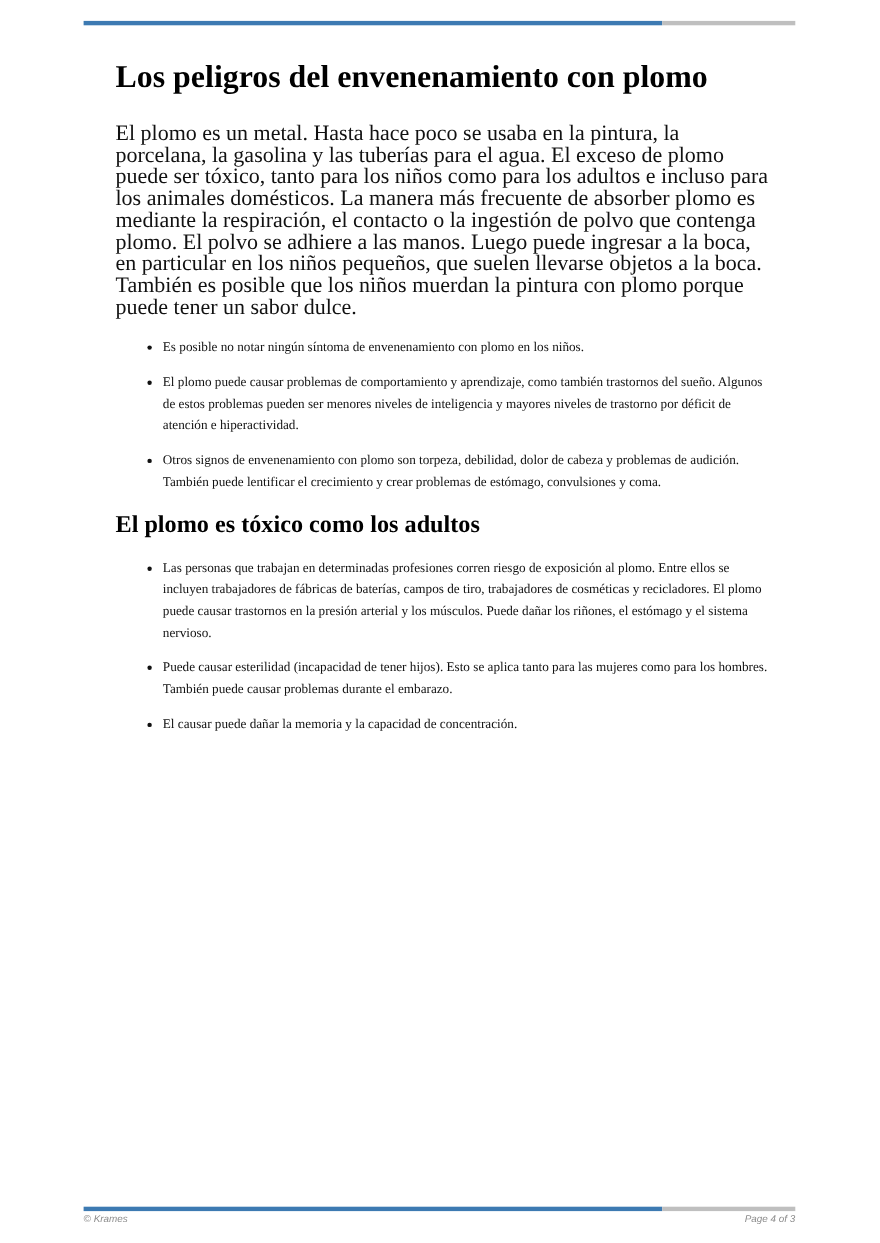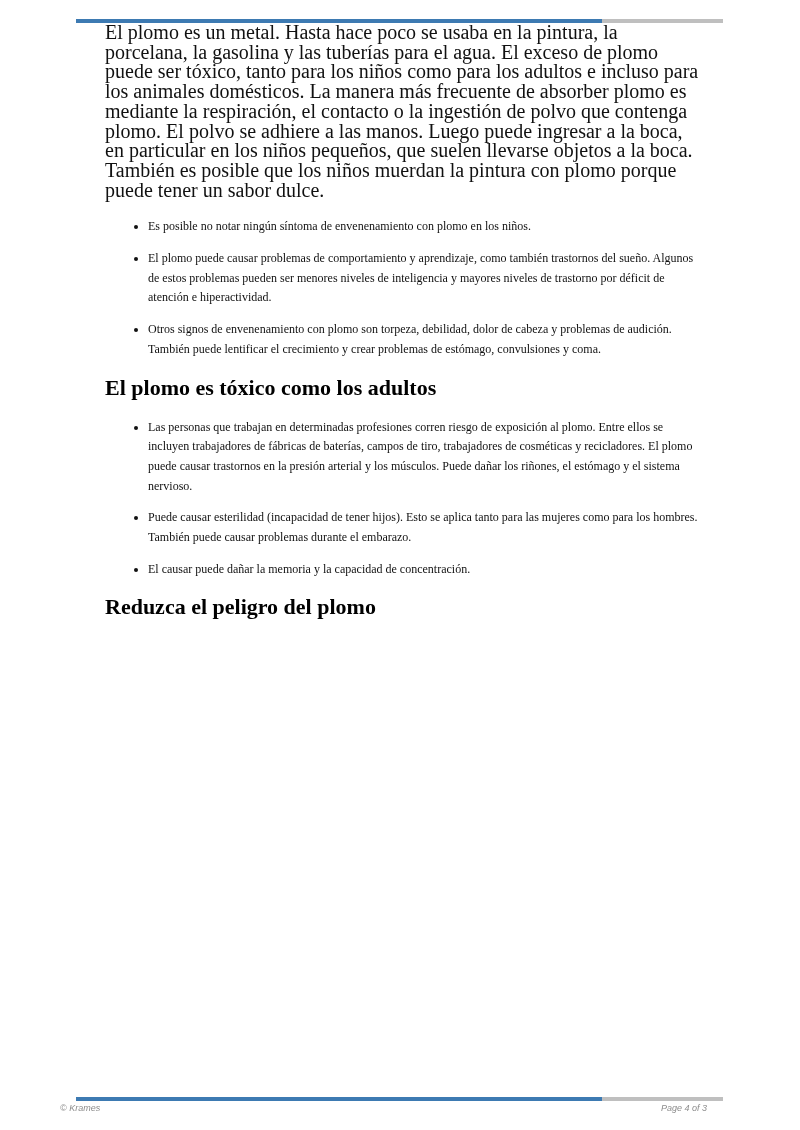--- a/index.html
+++ b/index.html
@@ -54,21 +54,21 @@
   }
   ul.bullets li {
     font-size: 12px;
     line-height: 19.7px;
     margin-bottom: 12px;
   }
   ul.bullets li:last-child { margin-bottom: 0; }
 
   .footer-row {
     position: absolute;
-    left: 60px;
+    left: 76px;
     width: 647px;
     top: 1103px;
     display: flex;
     justify-content: space-between;
     font-family: "Liberation Sans", "DejaVu Sans", sans-serif;
     font-style: italic;
     font-size: 9px;
     color: #8c8c8c;
     gap: 13px;
   }
@@ -77,37 +77,37 @@
 <body>
 
 <div class="page">
 
   <div class="rule rule-top">
     <div class="seg-blue"></div>
     <div class="seg-gray"></div>
   </div>
 
   <div class="content">
+    <h1>Los peligros del envenenamiento con plomo</h1>
 
     <p class="intro">El plomo es un metal. Hasta hace poco se usaba en la pintura, la porcelana, la gasolina y las tuberías para el agua. El exceso de plomo puede ser tóxico, tanto para los niños como para los adultos e incluso para los animales domésticos. La manera más frecuente de absorber plomo es mediante la respiración, el contacto o la ingestión de polvo que contenga plomo. El polvo se adhiere a las manos. Luego puede ingresar a la boca, en particular en los niños pequeños, que suelen llevarse objetos a la boca. También es posible que los niños muerdan la pintura con plomo porque puede tener un sabor dulce.</p>
 
     <ul class="bullets">
       <li>Es posible no notar ningún síntoma de envenenamiento con plomo en los niños.</li>
       <li>El plomo puede causar problemas de comportamiento y aprendizaje, como también trastornos del sueño. Algunos de estos problemas pueden ser menores niveles de inteligencia y mayores niveles de trastorno por déficit de atención e hiperactividad.</li>
       <li>Otros signos de envenenamiento con plomo son torpeza, debilidad, dolor de cabeza y problemas de audición. También puede lentificar el crecimiento y crear problemas de estómago, convulsiones y coma.</li>
     </ul>
 
     <h2>El plomo es tóxico como los adultos</h2>
     <ul class="bullets">
       <li>Las personas que trabajan en determinadas profesiones corren riesgo de exposición al plomo. Entre ellos se incluyen trabajadores de fábricas de baterías, campos de tiro, trabajadores de cosméticas y recicladores. El plomo puede causar trastornos en la presión arterial y los músculos. Puede dañar los riñones, el estómago y el sistema nervioso.</li>
       <li>Puede causar esterilidad (incapacidad de tener hijos). Esto se aplica tanto para las mujeres como para los hombres. También puede causar problemas durante el embarazo.</li>
       <li>El causar puede dañar la memoria y la capacidad de concentración.</li>
     </ul>
 
-    <h2>Reduzca el peligro del plomo</h2>
   </div>
 
   <div class="rule rule-bottom">
     <div class="seg-blue"></div>
     <div class="seg-gray"></div>
   </div>
 
   <div class="footer-row">
     <span>© Krames</span>
     <span>Page 4 of 3</span>

